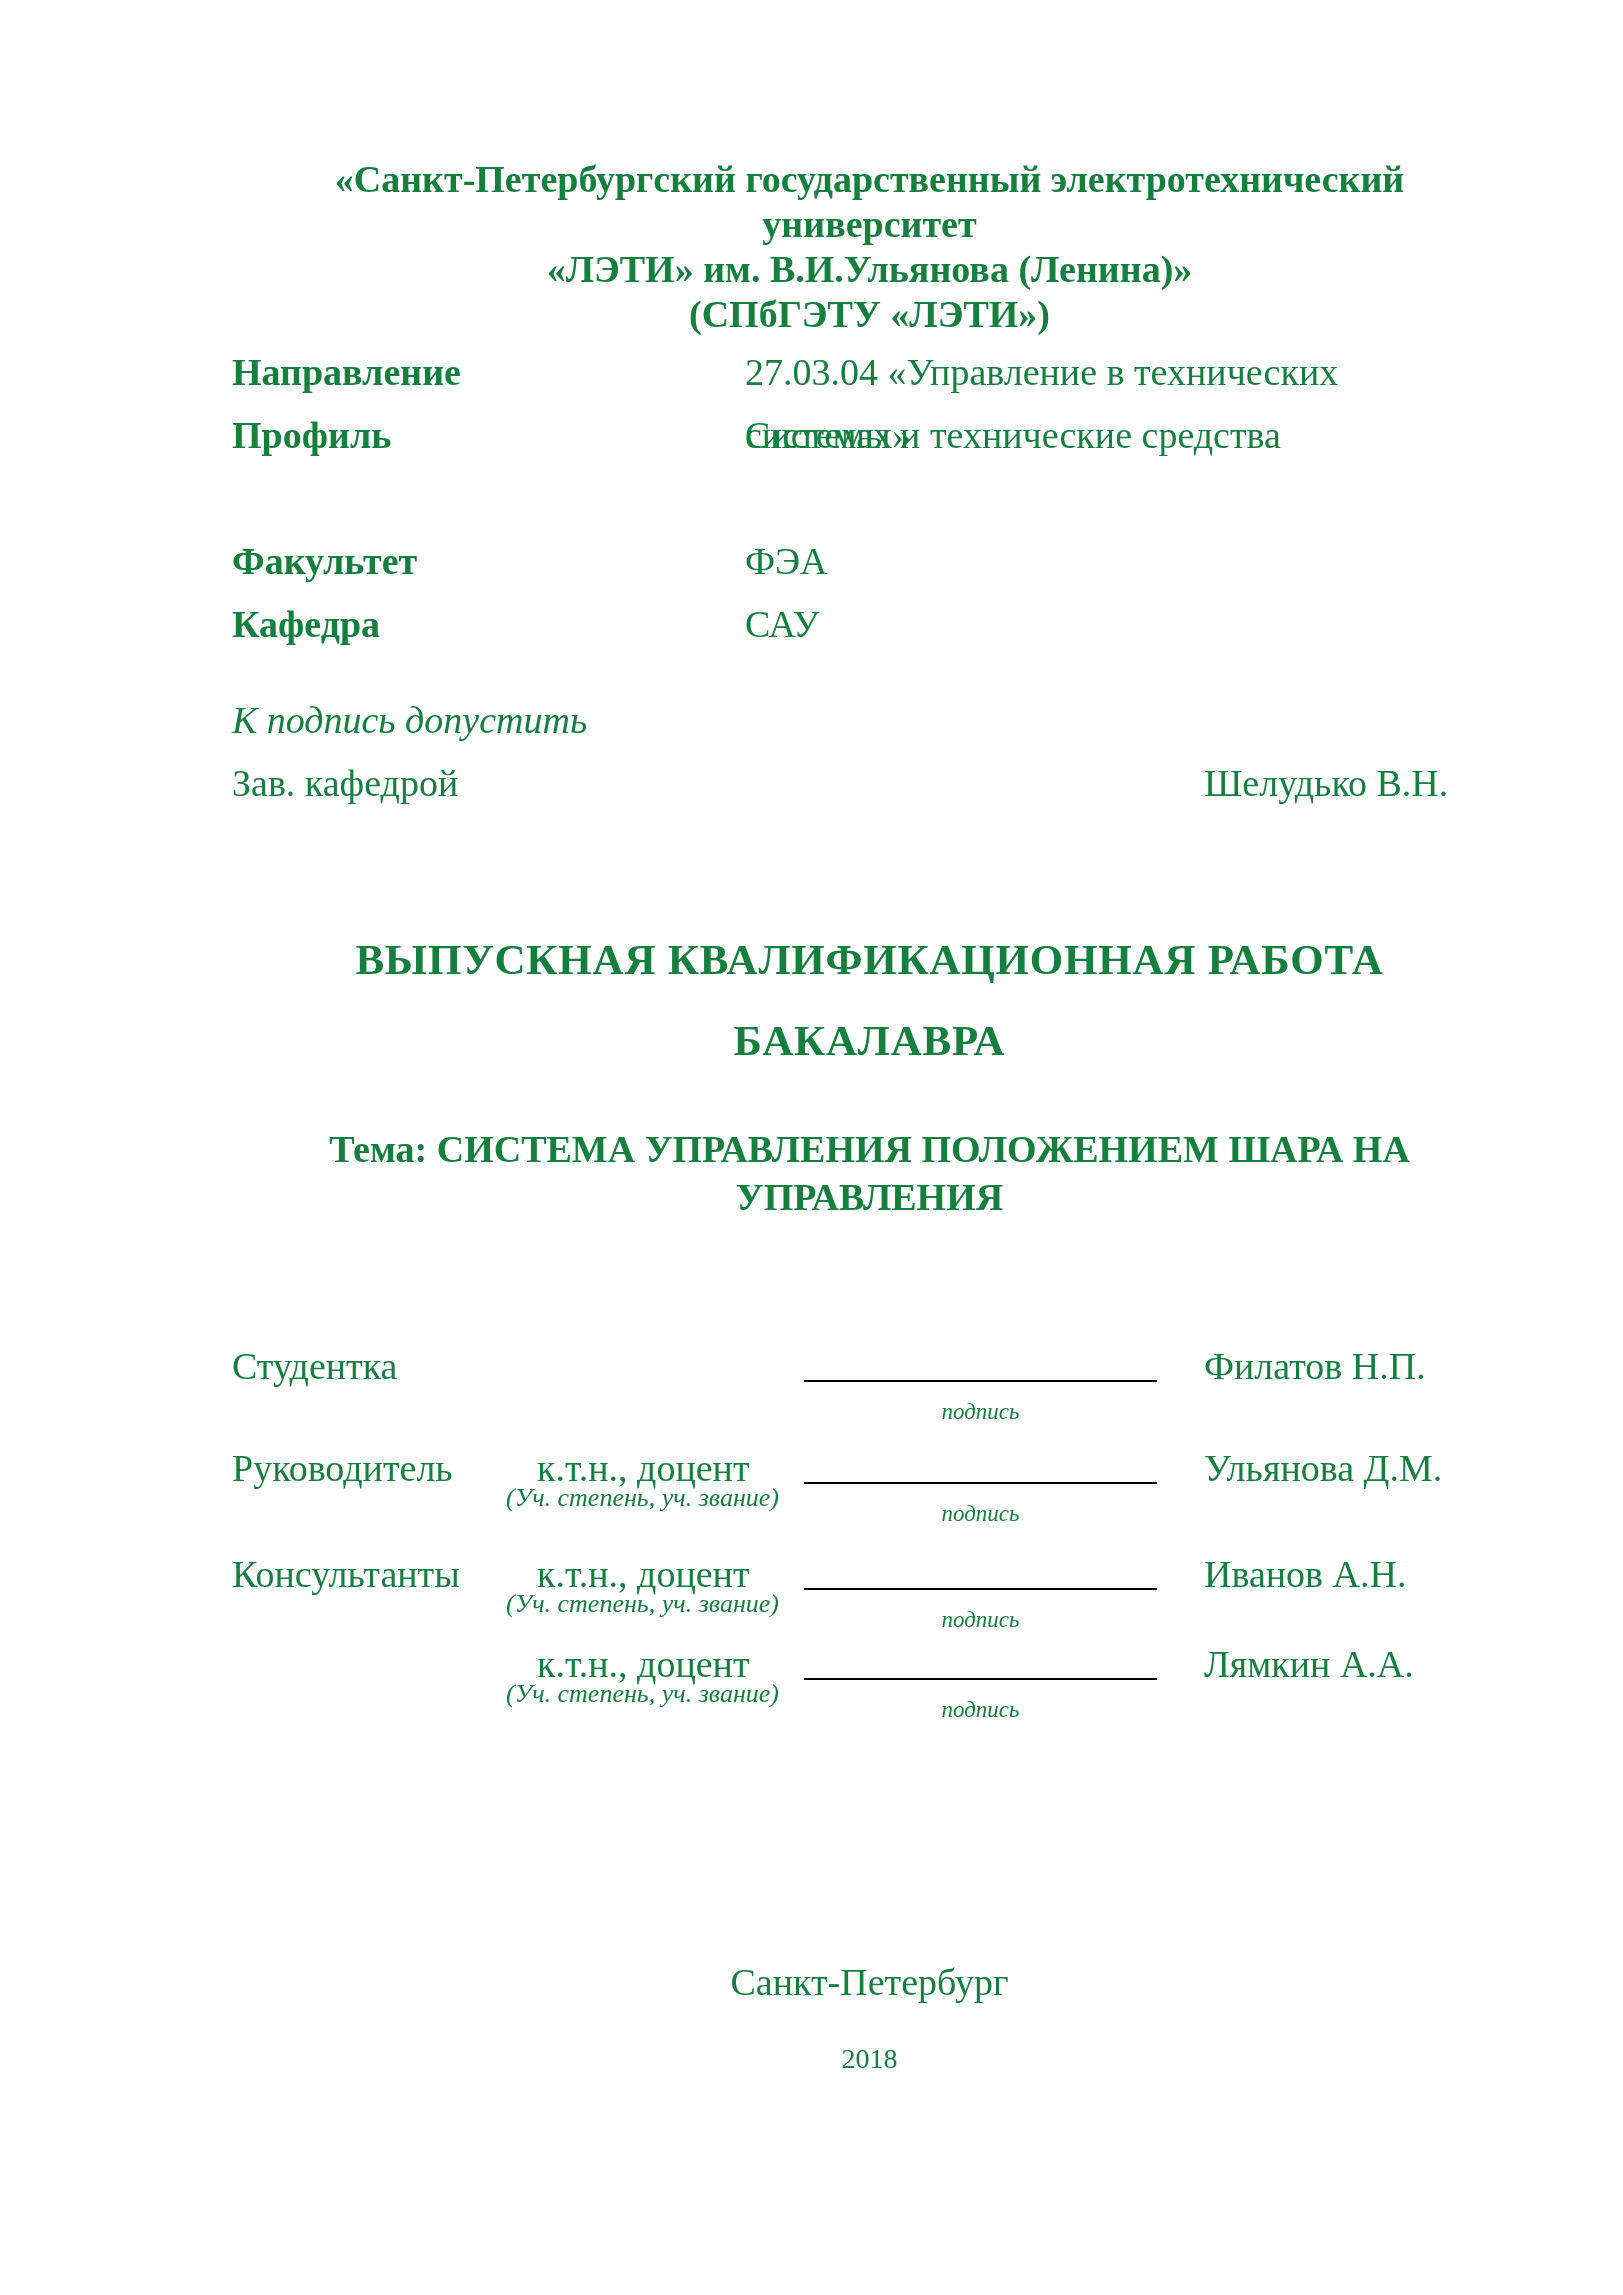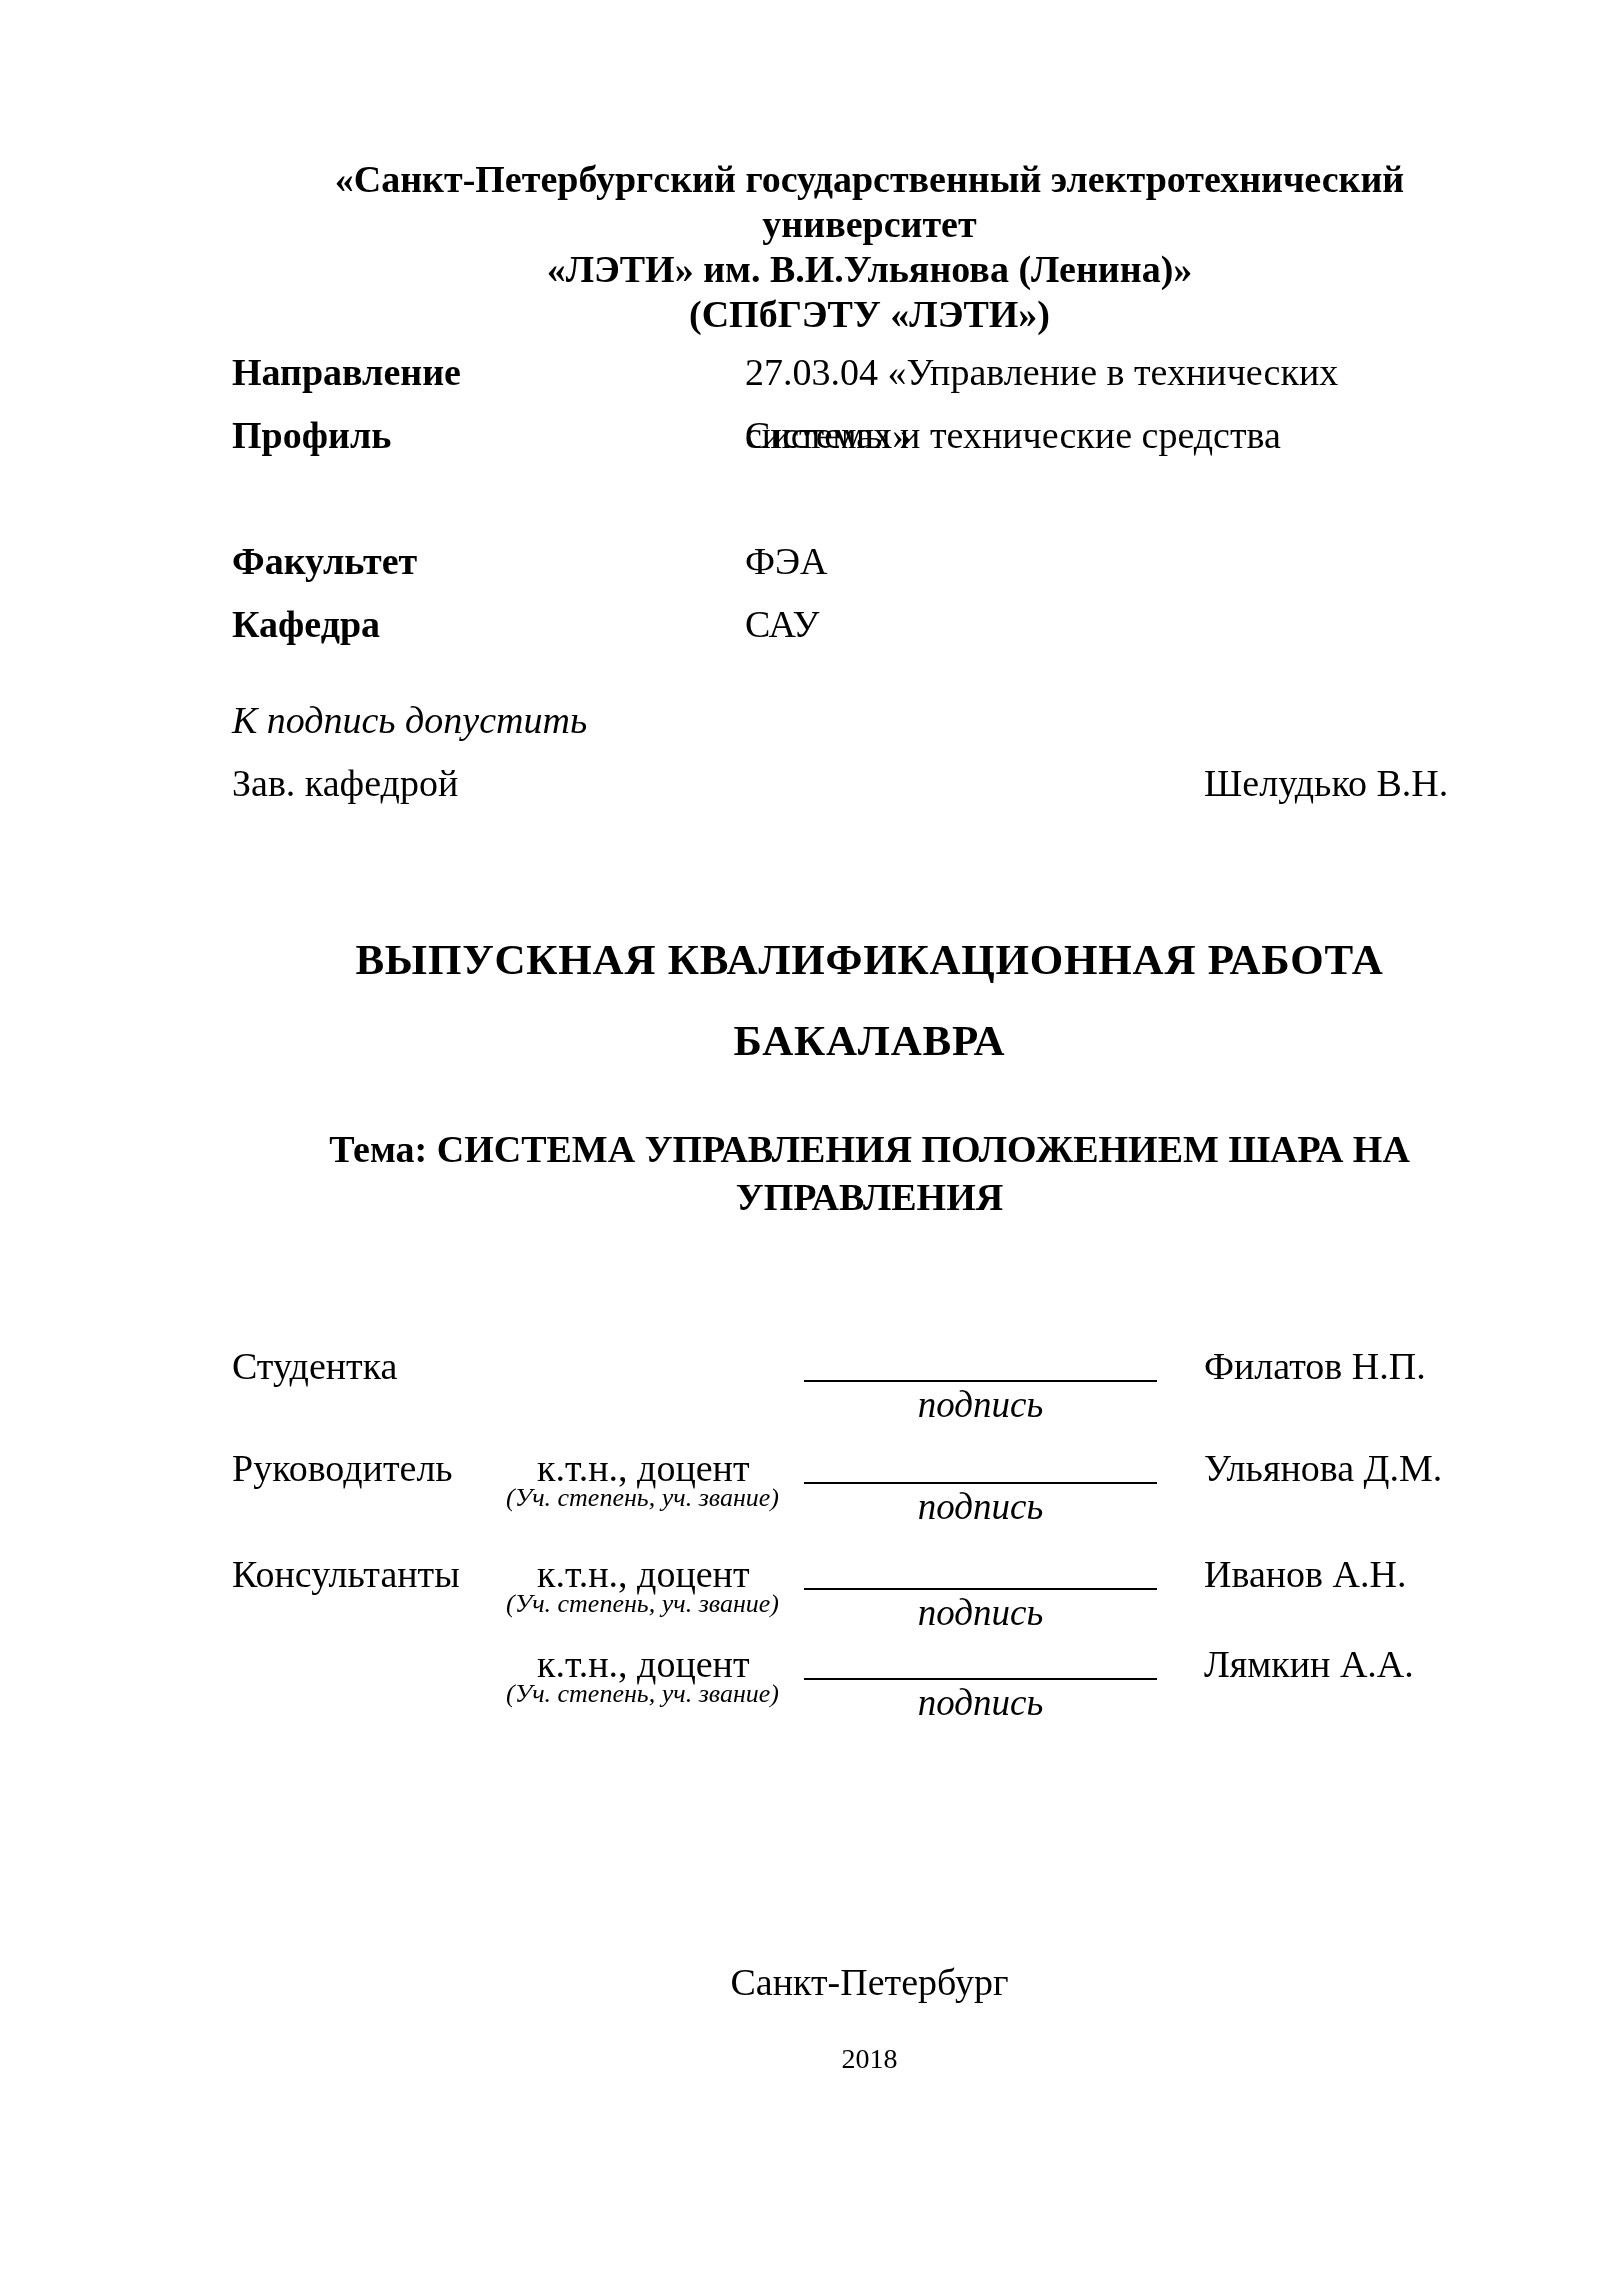--- a/index.html
+++ b/index.html
@@ -6,21 +6,21 @@
     margin: 0;
     padding: 0;
     background: #808080;
   }
   .page {
     position: relative;
     width: 1623px;
     height: 2295px;
     margin: 0 auto;
     background: #ffffff;
-    color: #000000;
+    color: #15803d;
     font-family: "Liberation Serif", "DejaVu Serif", serif;
     overflow: hidden;
   }
   .content {
     position: absolute;
     left: 232px;
     width: 1275px;
   }
 
   .header-block {
@@ -76,23 +76,23 @@
   .sig-degree-caption {
     position: absolute; left: 274px; top: 35px;
     font-size: 26px; line-height: 31px; font-style: italic; white-space: nowrap;
   }
   .sig-line {
     position: absolute; left: 572px; top: 35px;
     width: 353px; height: 0;
     border-top: 2.4px solid #000;
   }
   .sig-caption {
-    position: absolute; left: 572px; top: 43px;
+    position: absolute; left: 572px; top: 50px;
     width: 353px; text-align: center;
-    font-size: 37px; line-height: 33px; font-style: italic;
+    font-size: 23px; line-height: 33px; font-style: italic;
   }
   .sig-name { position: absolute; left: 972px; top: 0; white-space: nowrap; }
 
   .footer-city { top: 1959px; font-size: 38px; line-height: 47px; text-align: center; }
   .footer-year { top: 2035px; font-size: 28px; line-height: 47px; text-align: center; }
 </style>
 </head>
 <body>
 
 <div class="page">

